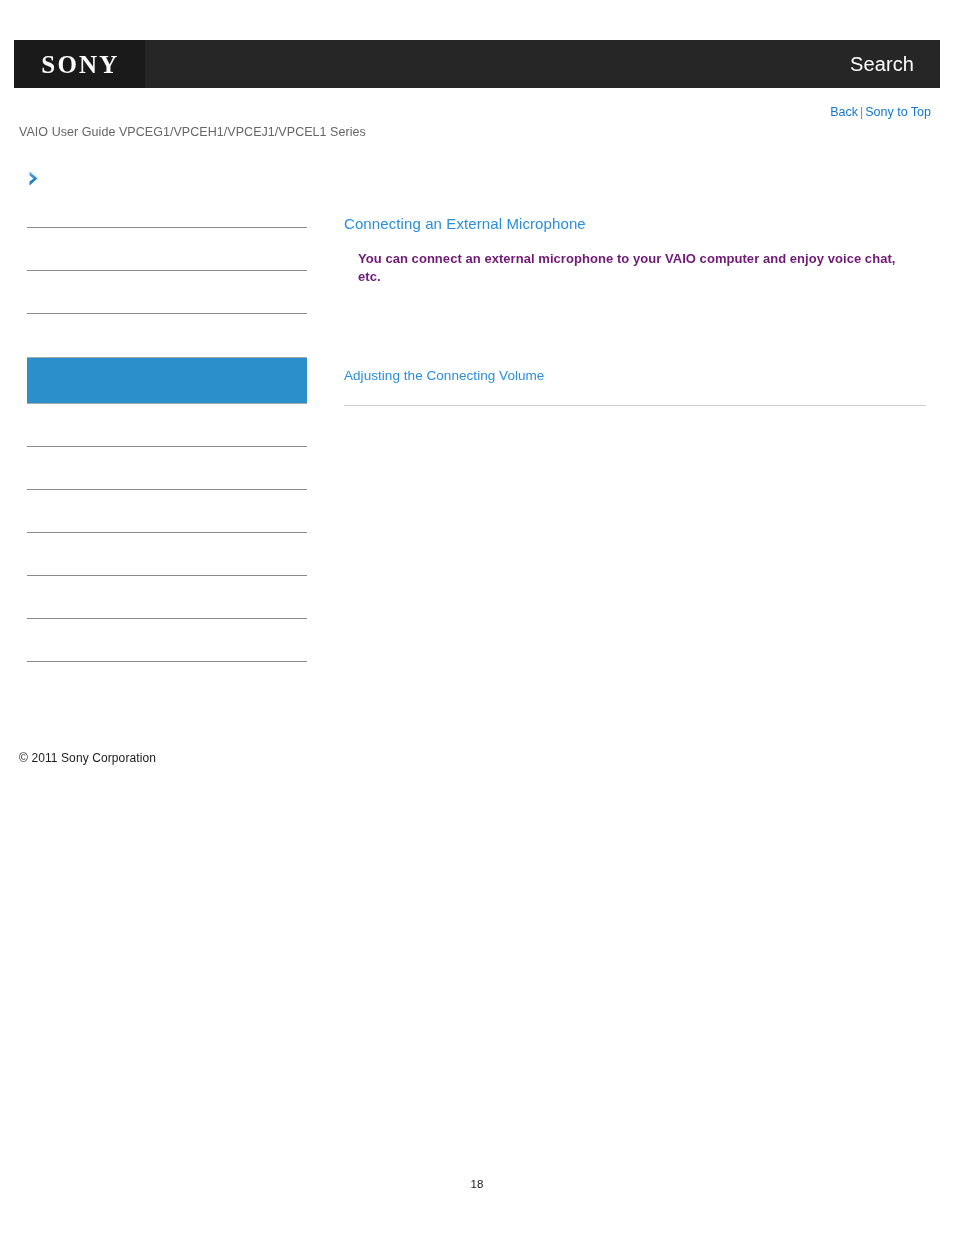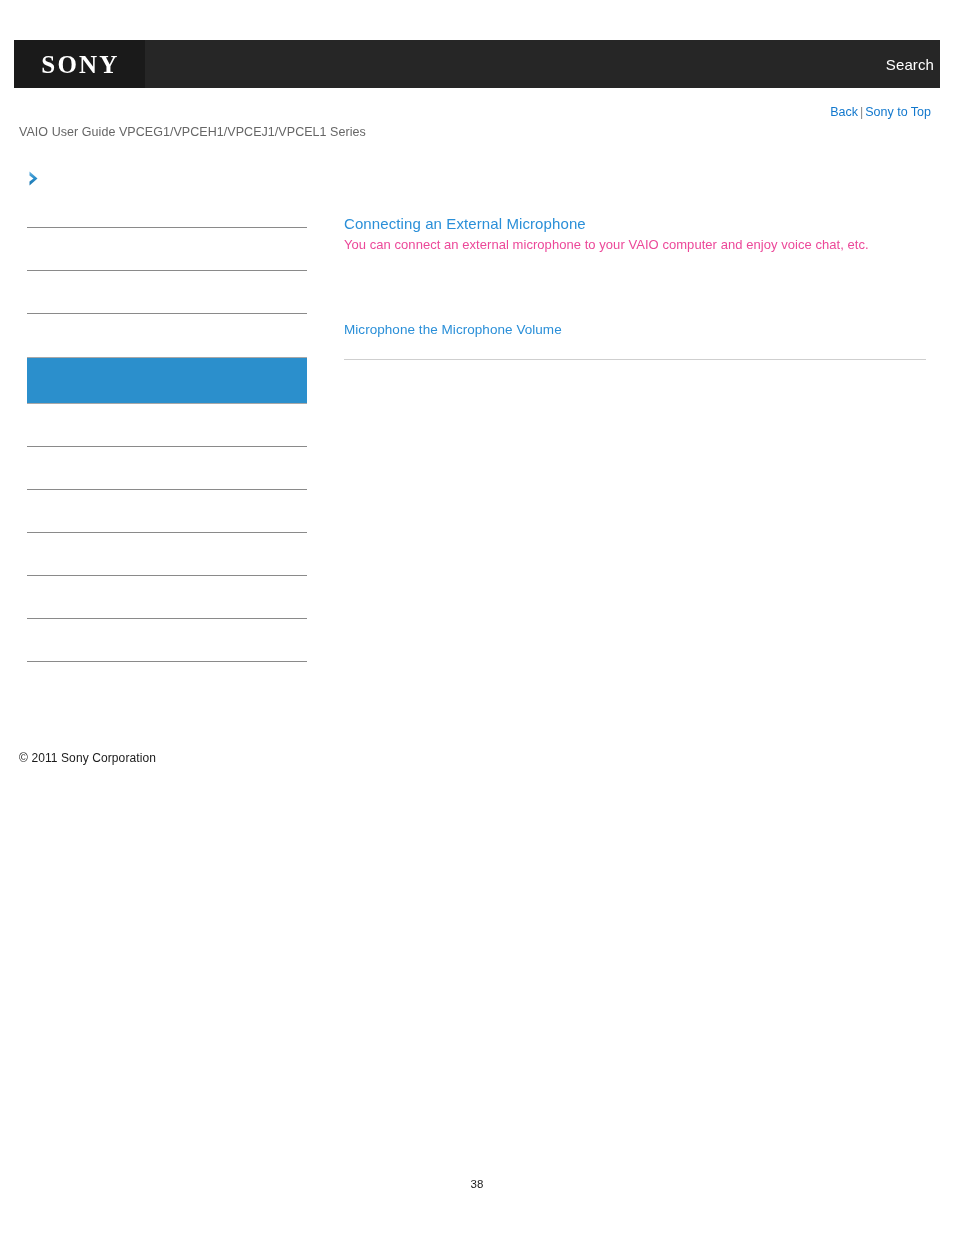--- a/index.html
+++ b/index.html
@@ -46,22 +46,22 @@
     color: #ffffff;
     font-family: "Liberation Serif", serif;
     font-weight: bold;
     font-size: 25px;
     letter-spacing: 2.2px;
     line-height: 1;
     padding-left: 2px;
   }
   .search-link {
     color: #ffffff;
-    font-size: 15px;
-    padding-right: 6px;
+    font-size: 20px;
+    padding-right: 26px;
     letter-spacing: 0.1px;
     text-decoration: none;
     cursor: pointer;
   }
 
   
   .subheader {
     position: absolute;
     left: 19px;
     top: 102px;
@@ -171,25 +171,26 @@
     font-size: 15px;
     line-height: 20px;
     margin: 0 0 2px 0;
     font-weight: normal;
     text-decoration: none;
     display: inline-block;
     cursor: pointer;
     letter-spacing: 0.1px;
   }
   .topic-desc {
-    color: #ec4899;
+    color: #701a75;
     font-size: 13px;
     line-height: 18px;
-    margin: 0;
+    margin: 14px;
     letter-spacing: 0.05px;
+    font-weight: bold;
   }
   .topic-gap {
     height: 66px;
   }
   .topic-link {
     color: #2a8fd8;
     font-size: 13.5px;
     line-height: 18px;
     text-decoration: none;
     display: inline-block;
@@ -262,19 +263,19 @@
   </div>
 
   <div class="copyright">© 2011 Sony Corporation</div>
 
   <div class="content">
     <div class="topic">
       <a class="topic-title" href="#">Connecting an External Microphone</a>
       <p class="topic-desc">You can connect an external microphone to your VAIO computer and enjoy voice chat, etc.</p>
     </div>
     <div class="topic-gap"></div>
-    <a class="topic-link" href="#">Microphone the Microphone Volume</a>
+    <a class="topic-link" href="#">Adjusting the Connecting Volume</a>
     <div class="content-rule"></div>
   </div>
 
-  <div class="page-number">38</div>
+  <div class="page-number">18</div>
 
 </div>
 
 </body></html>

